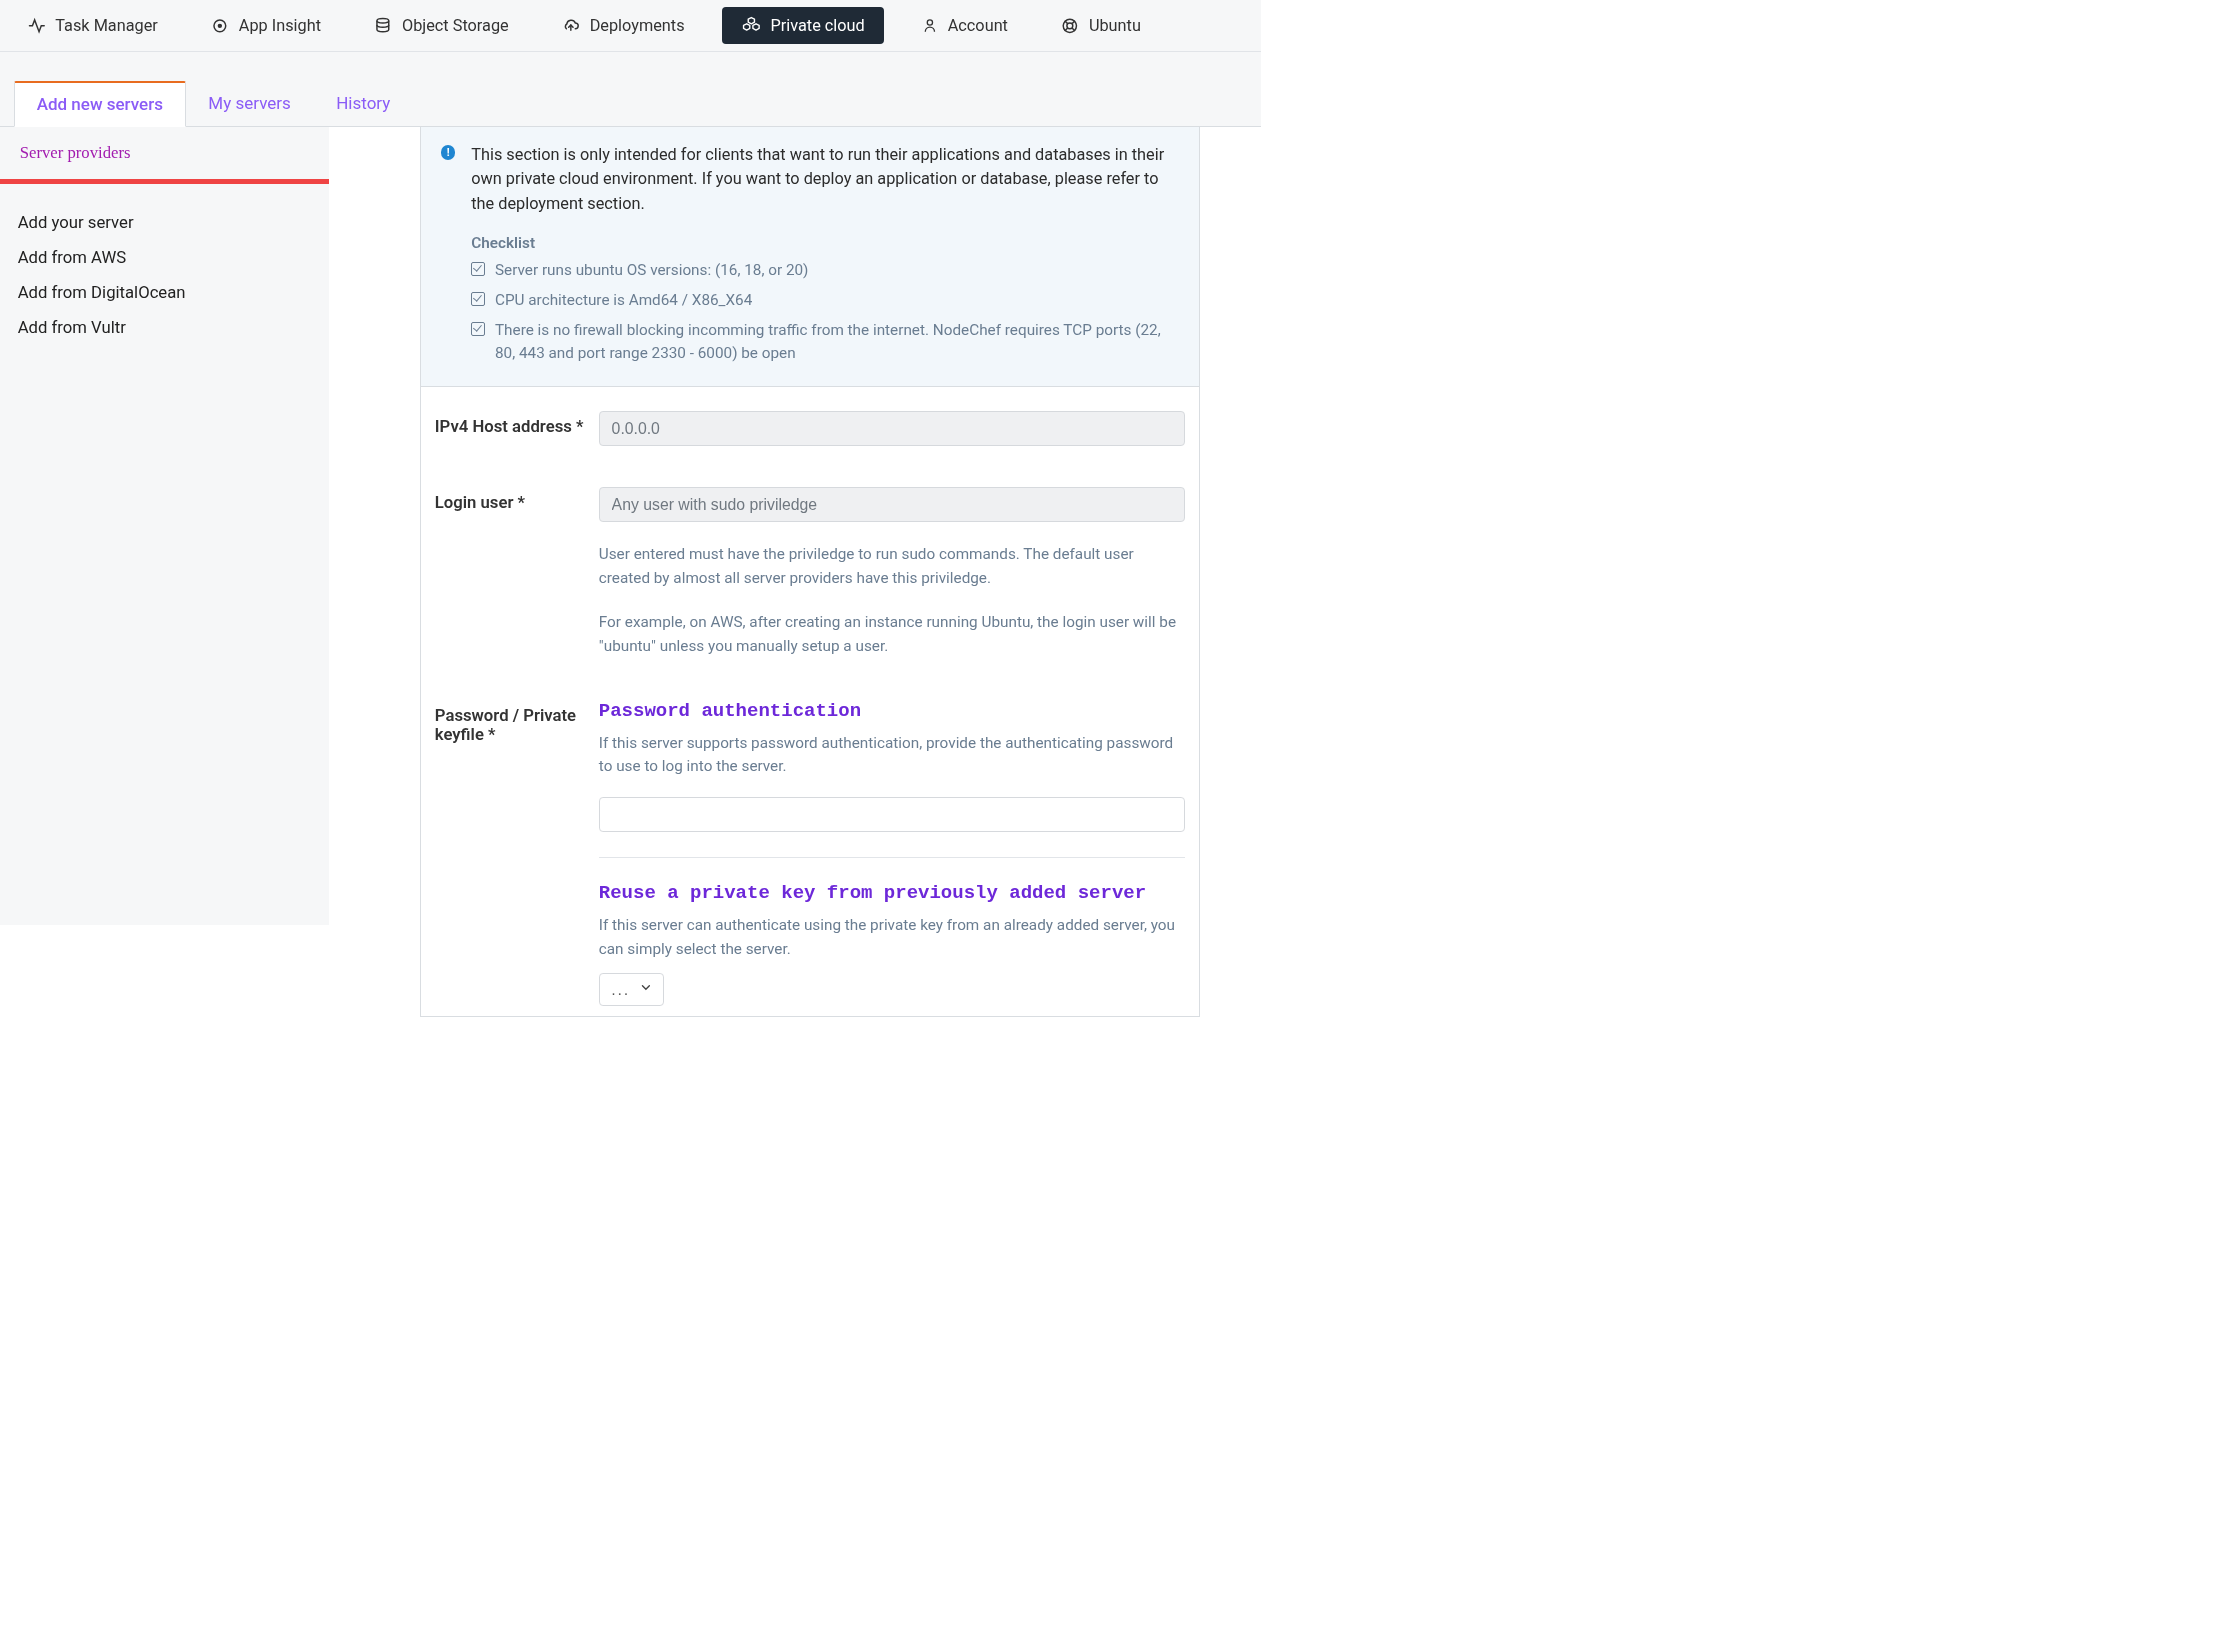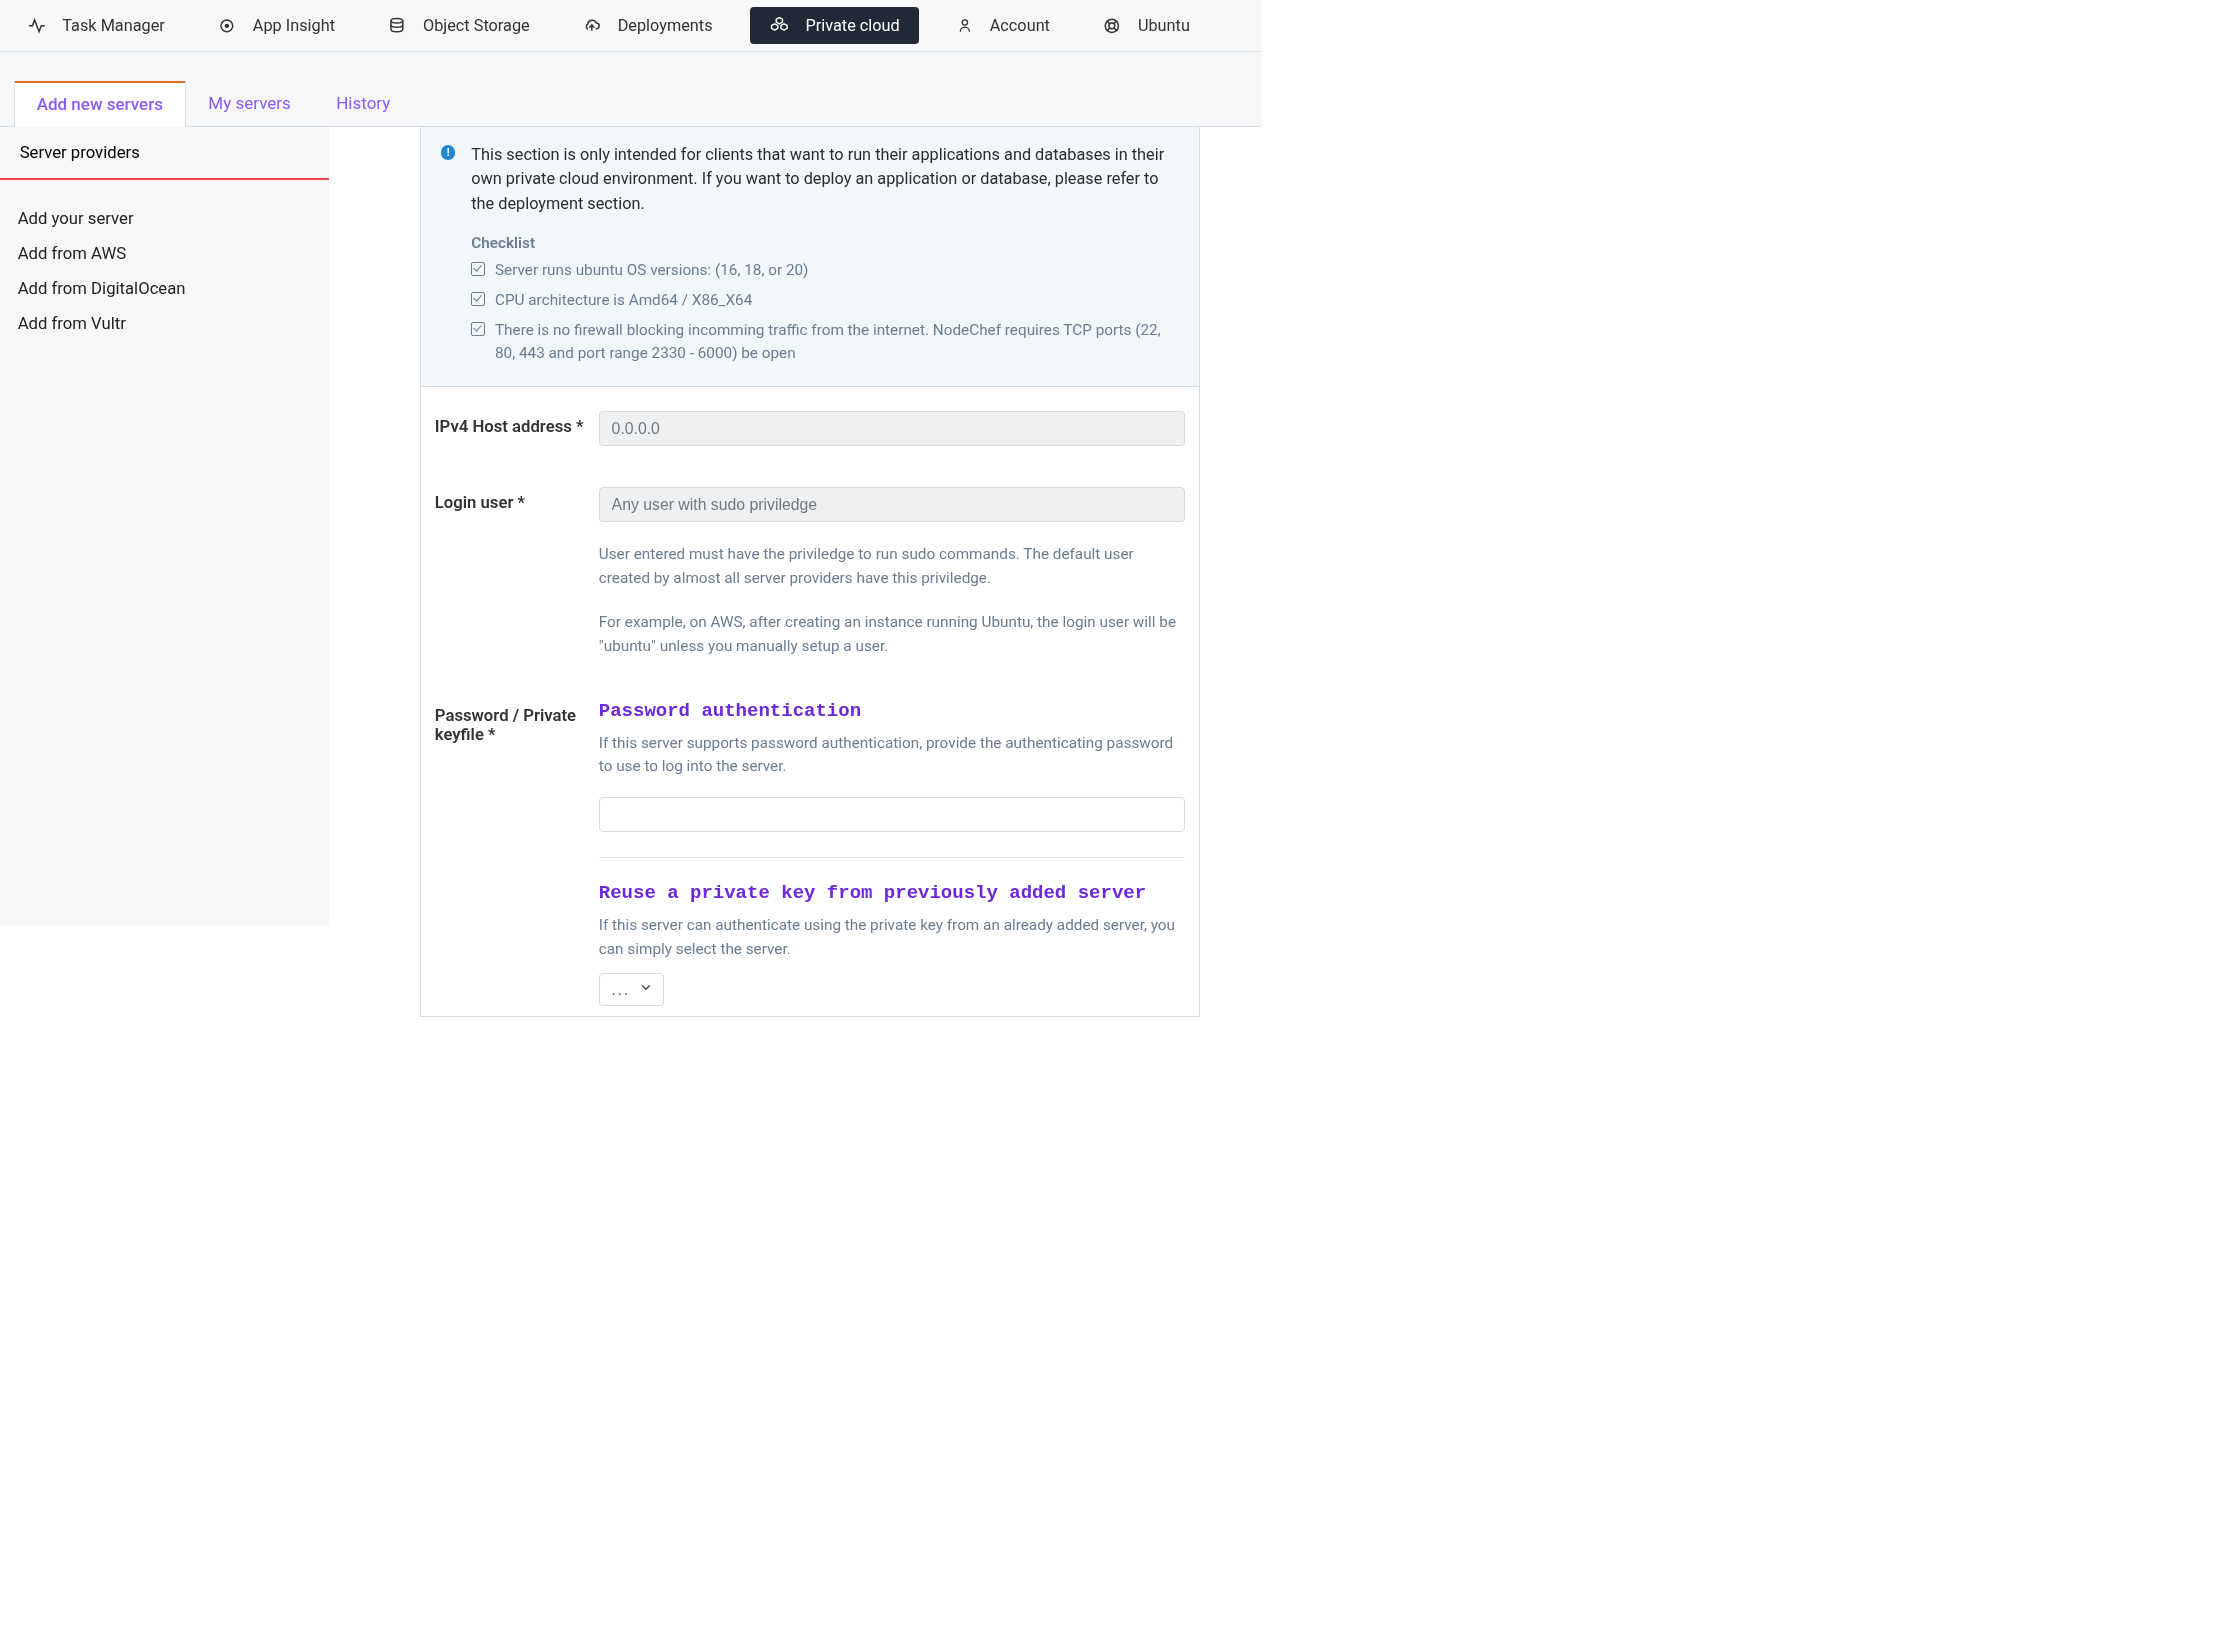--- a/index.html
+++ b/index.html
@@ -19,21 +19,21 @@
     height: 52px;
     padding: 0 11.8px;
     border-bottom: 1px solid #e1e4e8;
     background: #f6f7f8;
     font-size: 16.3px;
     color: #333;
   }
   .topnav-item {
     display: inline-flex;
     align-items: center;
-    gap: 17px;
+    gap: 10px;
     padding: 0 15.8px;
     height: 37px;
     margin-right: 21.7px;
     border-radius: 3.9px;
     cursor: pointer;
     white-space: nowrap;
   }
   .topnav-item.active {
     background: #1f2a36;
     color: #fff;
@@ -77,22 +77,23 @@
   }
   .sidebar {
     width: 329px;
     flex: 0 0 329px;
     background: #f6f7f8;
     min-height: 798px;
   }
   .sidebar-header {
     padding: 15.8px 19.7px;
     font-size: 16.7px;
-    color: #000000;
-    border-bottom: 2px solid #ef4444;
+    color: #a21caf;
+    border-bottom: 5px solid #ef4444;
+    font-family: Liberation Serif, serif;
   }
   .sidebar-list {
     padding: 21.7px 17.7px;
   }
   .sidebar-item {
     font-size: 16.7px;
     color: #222;
     padding: 7.9px 0;
     cursor: pointer;
   }

